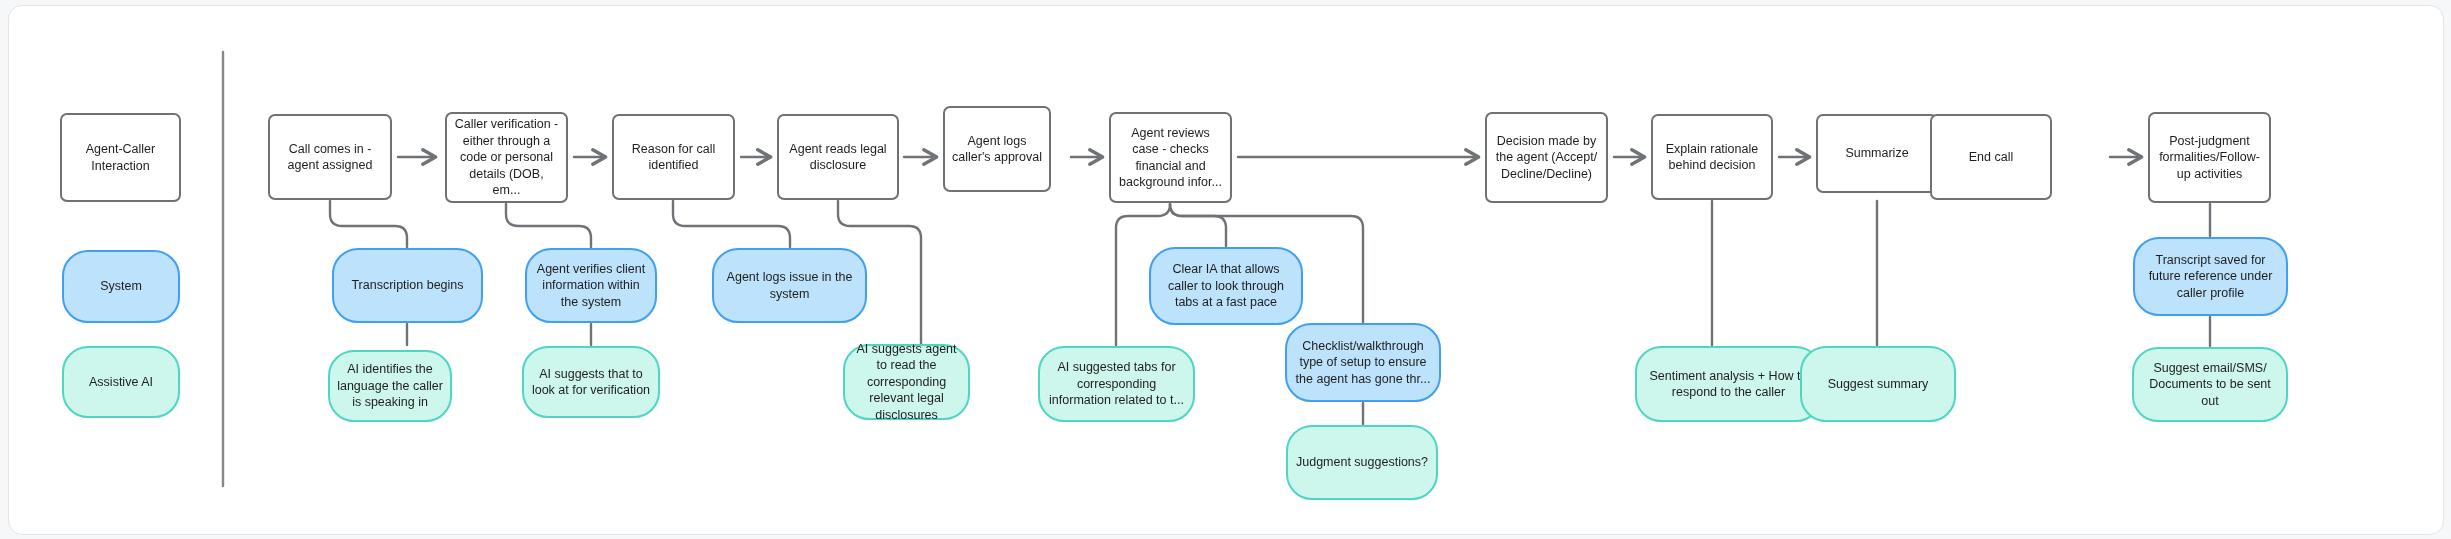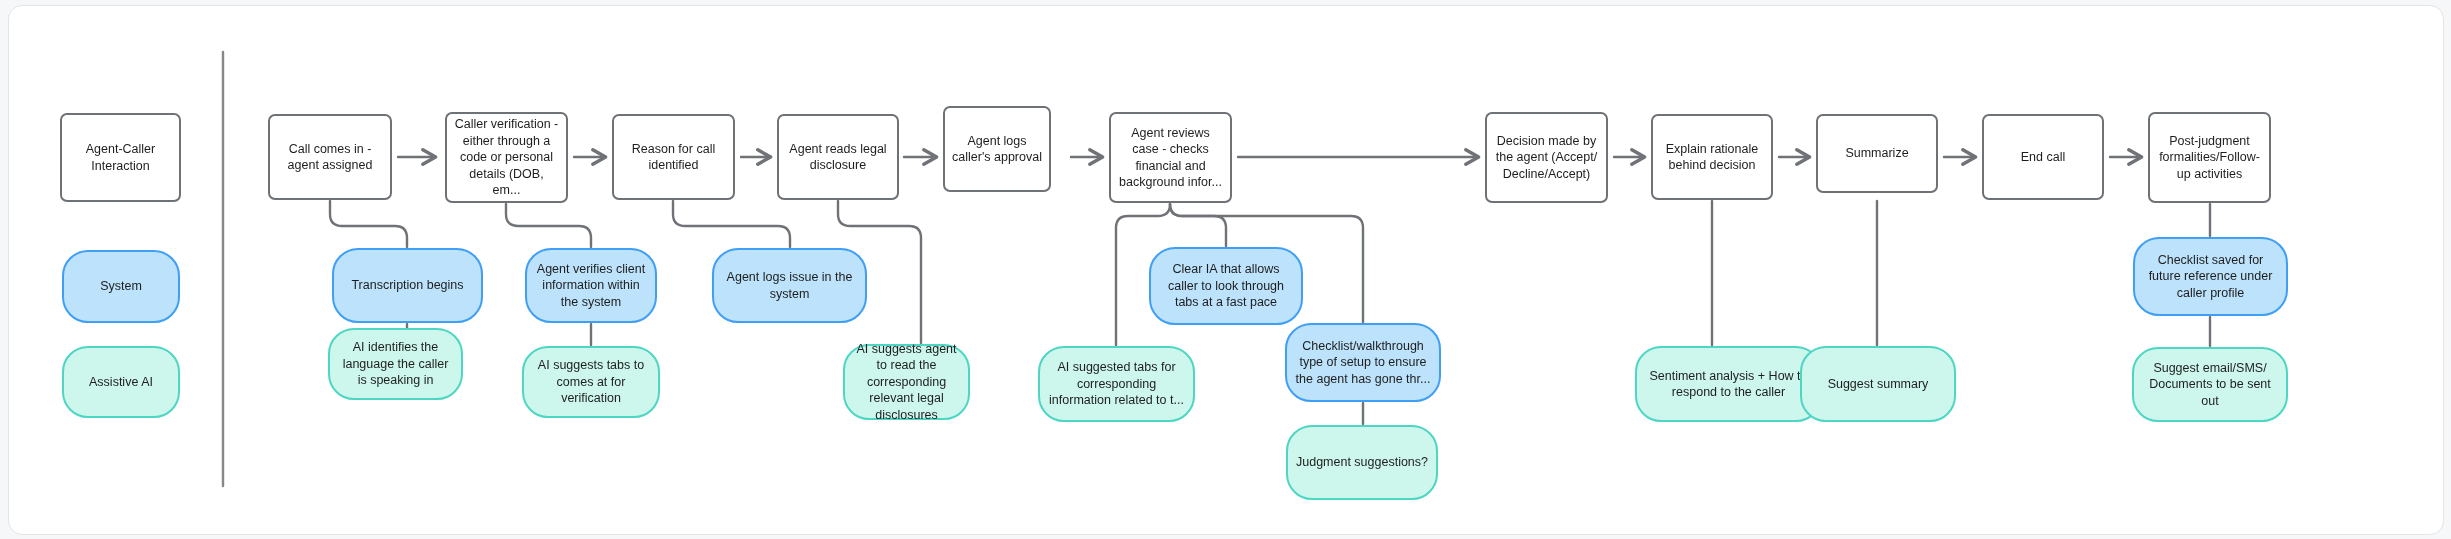--- a/index.html
+++ b/index.html
@@ -70,33 +70,33 @@
 <div class="node w" style="left:60px;top:113px;width:121px;height:89px">Agent-Caller Interaction</div>
 <div class="node s" style="left:62px;top:250px;width:118px;height:73px">System</div>
 <div class="node a" style="left:62px;top:346px;width:118px;height:72px">Assistive AI</div>
 
 <div class="node w" style="left:268px;top:114px;width:124px;height:86px">Call comes in - agent assigned</div>
 <div class="node w" style="left:445px;top:112px;width:123px;height:91px">Caller verification - either through a code or personal details (DOB, em...</div>
 <div class="node w" style="left:612px;top:114px;width:123px;height:86px">Reason for call identified</div>
 <div class="node w" style="left:777px;top:114px;width:122px;height:86px">Agent reads legal disclosure</div>
 <div class="node w" style="left:943px;top:106px;width:108px;height:86px">Agent logs caller's approval</div>
 <div class="node w" style="left:1109px;top:112px;width:123px;height:91px">Agent reviews case - checks financial and background infor...</div>
-<div class="node w" style="left:1485px;top:112px;width:123px;height:91px">Decision made by the agent (Accept/ Decline/Accept)</div>
+<div class="node w" style="left:1485px;top:112px;width:123px;height:91px">Decision made by the agent (Accept/ Decline/Decline)</div>
 <div class="node w" style="left:1651px;top:114px;width:122px;height:86px">Explain rationale behind decision</div>
 <div class="node w" style="left:1816px;top:114px;width:122px;height:79px">Summarize</div>
-<div class="node w" style="left:1982px;top:114px;width:122px;height:86px">End call</div>
+<div class="node w" style="left:1930px;top:114px;width:122px;height:86px">End call</div>
 <div class="node w" style="left:2148px;top:112px;width:123px;height:91px">Post-judgment formalities/Follow-up activities</div>
 
 <div class="node s" style="left:332px;top:248px;width:151px;height:75px">Transcription begins</div>
 <div class="node s" style="left:525px;top:248px;width:132px;height:75px">Agent verifies client information within the system</div>
 <div class="node s" style="left:712px;top:248px;width:155px;height:75px">Agent logs issue in the system</div>
 <div class="node s" style="left:1149px;top:247px;width:154px;height:78px">Clear IA that allows caller to look through tabs at a fast pace</div>
 <div class="node s" style="left:1285px;top:323px;width:156px;height:79px">Checklist/walkthrough type of setup to ensure the agent has gone thr...</div>
-<div class="node s" style="left:2133px;top:237px;width:155px;height:79px">Checklist saved for future reference under caller profile</div>
+<div class="node s" style="left:2133px;top:237px;width:155px;height:79px">Transcript saved for future reference under caller profile</div>
 
-<div class="node a" style="left:328px;top:328px;width:135px;height:72px">AI identifies the language the caller is speaking in</div>
-<div class="node a" style="left:522px;top:346px;width:138px;height:72px">AI suggests tabs to comes at for verification</div>
+<div class="node a" style="left:328px;top:350px;width:124px;height:72px">AI identifies the language the caller is speaking in</div>
+<div class="node a" style="left:522px;top:346px;width:138px;height:72px">AI suggests that to look at for verification</div>
 <div class="node a" style="left:843px;top:344px;width:127px;height:76px">AI suggests agent to read the corresponding relevant legal disclosures</div>
 <div class="node a" style="left:1038px;top:346px;width:157px;height:76px">AI suggested tabs for corresponding information related to t...</div>
 <div class="node a" style="left:1286px;top:425px;width:152px;height:75px">Judgment suggestions?</div>
 <div class="node a" style="left:1635px;top:346px;width:187px;height:76px">Sentiment analysis + How to respond to the caller</div>
 <div class="node a" style="left:1800px;top:346px;width:156px;height:76px">Suggest summary</div>
 <div class="node a" style="left:2132px;top:347px;width:156px;height:75px">Suggest email/SMS/ Documents to be sent out</div>
 
 </body></html>

